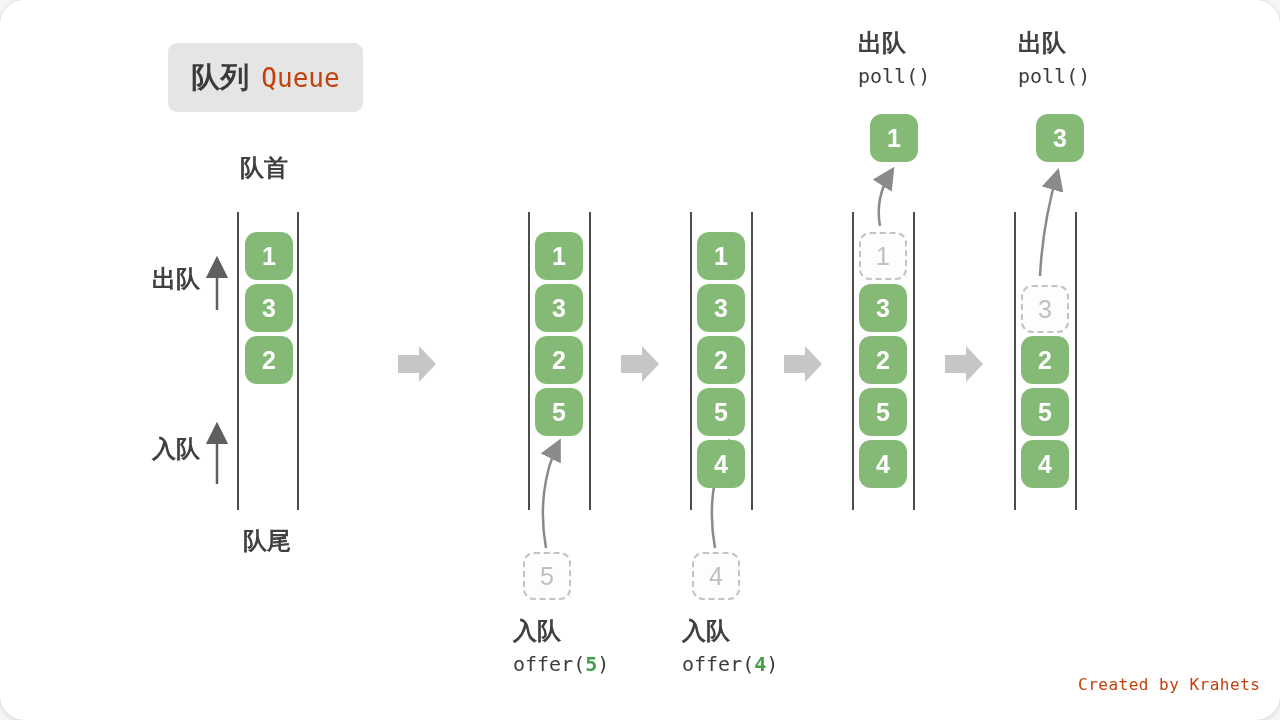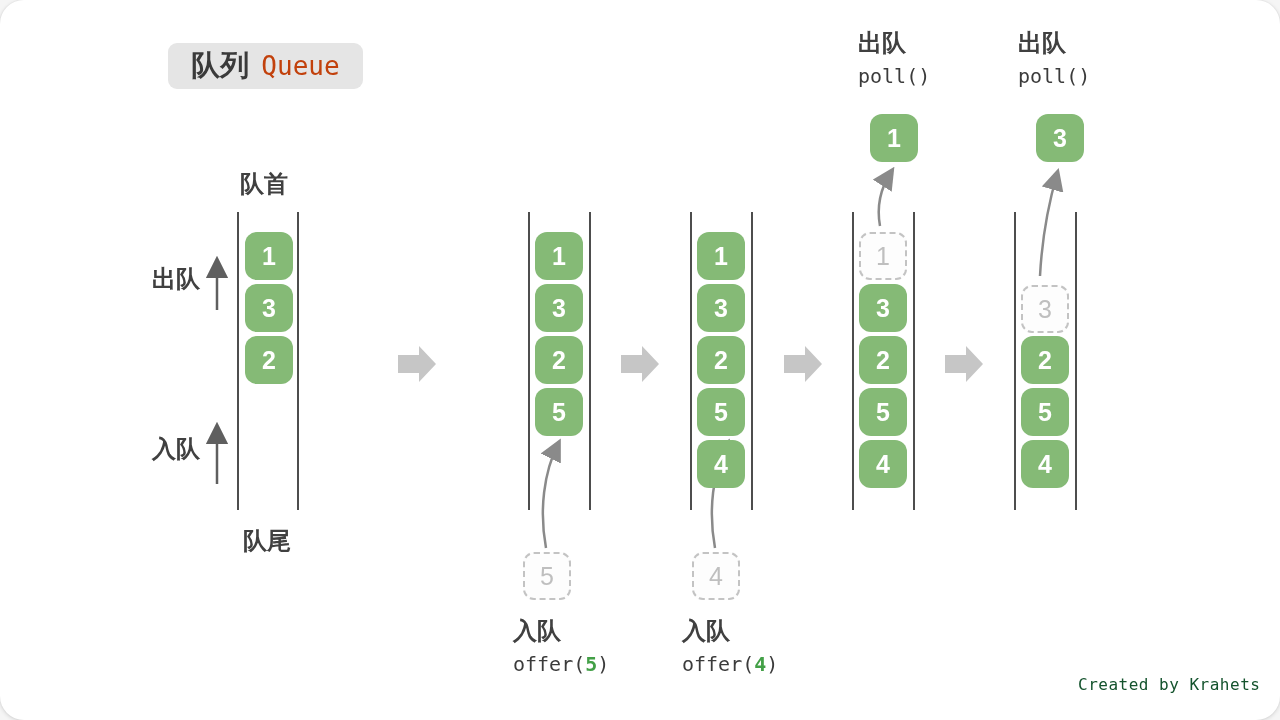--- a/index.html
+++ b/index.html
@@ -4,21 +4,21 @@
 <style>
   html,body{margin:0;padding:0;background:#f5f5f5;}
   .canvas{
     position:relative;width:1280px;height:720px;background:#ffffff;
     border-radius:24px;box-shadow:0 1px 4px rgba(0,0,0,.14), 0 0 0 1px #f0f0f0;
     overflow:hidden;font-family:"Liberation Sans",sans-serif;
   }
   .abs{position:absolute;}
   
   .title-box{
-    left:168px;top:43px;width:195px;height:46px;background:#e5e5e5;border-radius:9px;
+    left:168px;top:43px;width:195px;height:69px;background:#e5e5e5;border-radius:9px;
     display:flex;align-items:center;justify-content:center;gap:12px;
   }
   .title-zh{font-size:29px;font-weight:700;color:#3a3a3a;}
   .title-en{font-family:"DejaVu Sans Mono",monospace;font-size:26px;color:#c2410c;}
   
   .zh-label{font-size:24px;font-weight:700;color:#404040;line-height:1.1;}
   .mono{font-family:"DejaVu Sans Mono",monospace;font-size:20px;color:#3b3b3b;line-height:1.1;}
   .mono .arg{color:#43a047;font-weight:700;}
   
   .vline{width:2px;top:212px;height:298px;background:#4d4d4d;}
@@ -27,35 +27,35 @@
     color:#ffffff;font-size:25px;font-weight:700;
     display:flex;align-items:center;justify-content:center;
   }
   .cell.dashed{
     background:#fdfdfd;border:2px dashed #c3c3c3;border-radius:11px;
     color:#bfbfbf;width:44px;height:44px;font-weight:400;
   }
   .caption{display:flex;flex-direction:column;gap:9px;}
   .svg-overlay{left:0;top:0;width:1280px;height:720px;pointer-events:none;}
   .watermark{
-    font-family:"DejaVu Sans Mono",monospace;font-size:16px;color:#14532d;
+    font-family:"DejaVu Sans Mono",monospace;font-size:16px;color:#c2410c;
     left:1078px;top:675px;letter-spacing:0.5px;
   }
 </style>
 </head>
 <body>
 
 <div class="canvas">
 
   <div class="abs title-box">
     <span class="title-zh">队列</span>
     <span class="title-en">Queue</span>
   </div>
 
-  <div class="abs zh-label" style="left:240px;top:171px;">队首</div>
+  <div class="abs zh-label" style="left:240px;top:155px;">队首</div>
   <div class="abs zh-label" style="left:243px;top:528px;">队尾</div>
 
   <div class="abs zh-label" style="left:152px;top:266px;">出队</div>
   <div class="abs zh-label" style="left:152px;top:436px;">入队</div>
 
   <svg class="abs svg-overlay" viewBox="0 0 1280 720">
     <defs>
       <marker id="ah-dark" markerWidth="9" markerHeight="9" refX="6.5" refY="4.5" orient="auto">
         <path d="M0,0 L9,4.5 L0,9 z" fill="#5f5f5f"></path>
       </marker>

